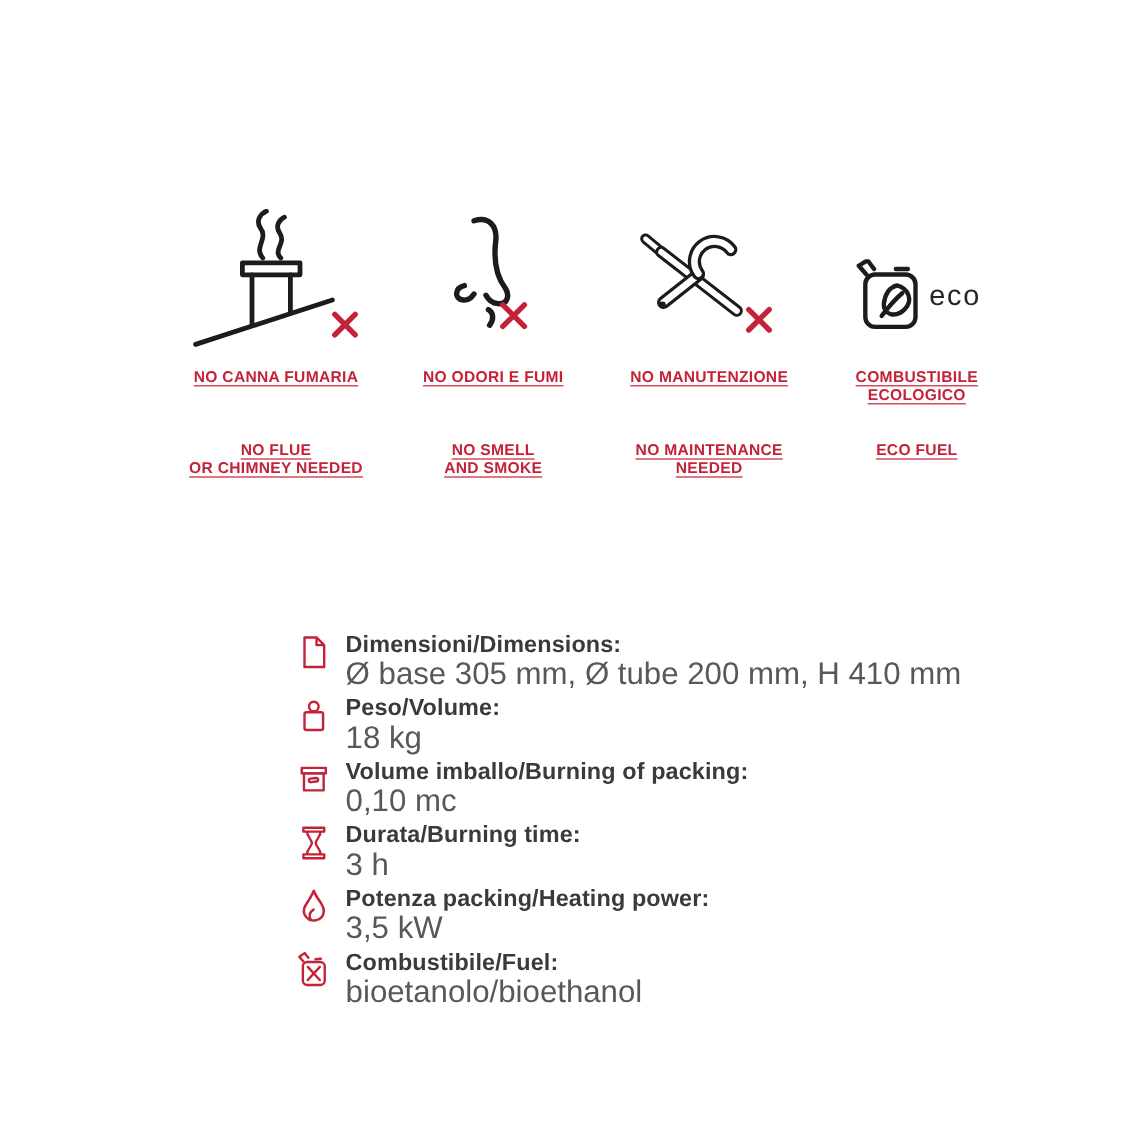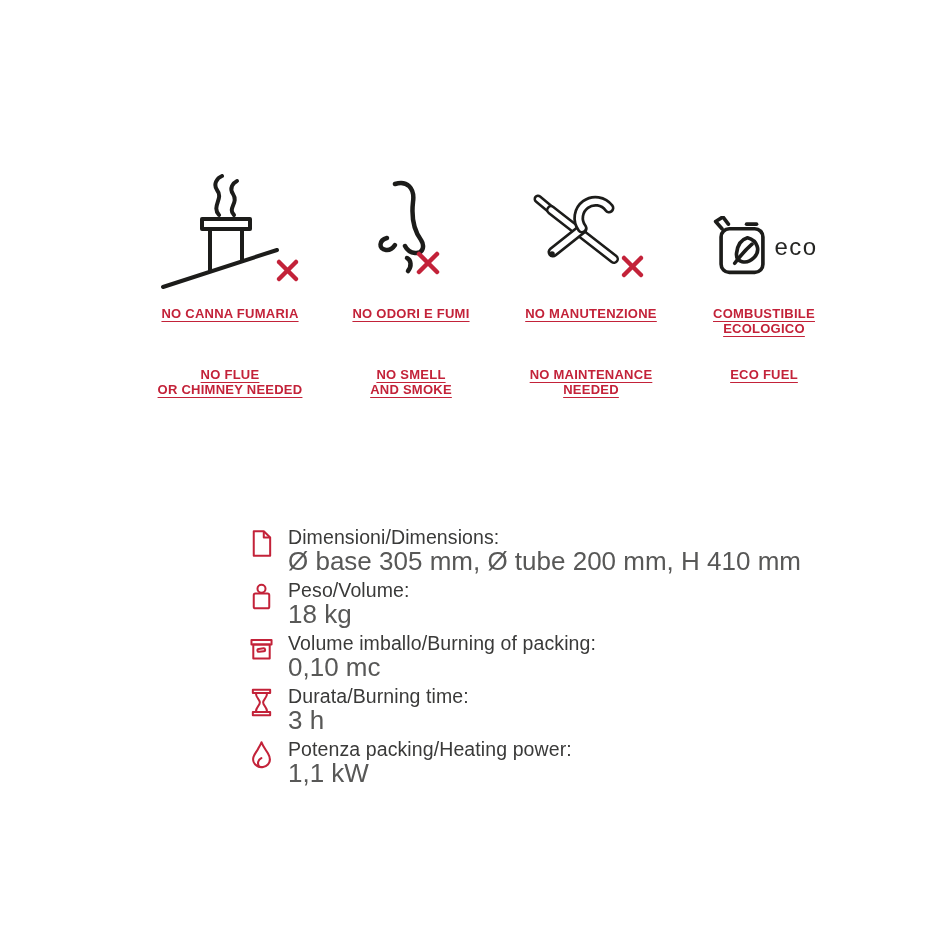--- a/index.html
+++ b/index.html
@@ -27,21 +27,21 @@
     font-size:13px;line-height:15px;letter-spacing:.25px;white-space:pre-line;
     text-decoration:underline;text-decoration-thickness:1.4px;text-underline-offset:3px;
   }
   .flabel.it{top:134px}
   .flabel.en{top:195px}
   
   .specs{position:absolute;left:246px;top:525px;}
   .spec-row{display:flex;align-items:flex-start;height:48px;margin-bottom:5px;}
   .spec-icon{width:31px;height:31px;margin-top:3px;flex:0 0 31px;}
   .spec-text{margin-left:11px;}
-  .spec-label{font-size:19.5px;font-weight:400;color:var(--dark);line-height:24px;letter-spacing:.1px;}
+  .spec-label{font-size:19.5px;font-weight:700;color:var(--dark);line-height:24px;letter-spacing:.1px;}
   .spec-value{font-size:26px;color:var(--gray);line-height:24px;}
   svg{display:block;}
 </style>
 </head>
 <body>
 
 <div class="canvas">
 
   <div class="feature f1">
     <div class="icon-box">
@@ -190,19 +190,34 @@
 
     <div class="spec-row">
       <svg class="spec-icon" viewBox="0 0 34 34">
         <g fill="none" stroke="#c32239" stroke-width="2.3" stroke-linecap="round" stroke-linejoin="round">
           <path d="M17,2.5 C18.5,7 21.5,10.5 24,14.5 C26.5,18.7 27,23.5 24,26.8 C21.3,29.7 16.5,30.6 12.8,28.8 C9,26.9 7,22.7 8.2,18.6 C9.2,15.3 11.6,12.8 13.2,9.8 C14.8,7 16.2,4.8 17,2.5 Z"></path>
           <path d="M14.2,29 C12.2,25.5 13.2,21.8 16.8,19.8"></path>
         </g>
       </svg>
       <div class="spec-text">
         <div class="spec-label">Potenza packing/Heating power:</div>
-        <div class="spec-value">1,1 kW</div>
-      </div>
-    </div>
-
+        <div class="spec-value">3,5 kW</div>
+      </div>
+    </div>
+
+    <div class="spec-row">
+      <svg class="spec-icon" viewBox="0 0 34 34">
+        <g fill="none" stroke="#c32239" stroke-width="2.2" stroke-linecap="round" stroke-linejoin="round">
+          <rect x="7" y="9.5" width="20" height="21" rx="4"></rect>
+          <path d="M7.5,9 L3.8,4.8 L8.6,1.4 L12,5.6"></path>
+          <line x1="18.5" y1="7" x2="23.5" y2="6.5"></line>
+          <line x1="11.5" y1="14" x2="22.5" y2="26"></line>
+          <line x1="22.5" y1="14" x2="11.5" y2="26"></line>
+        </g>
+      </svg>
+      <div class="spec-text">
+        <div class="spec-label">Combustibile/Fuel:</div>
+        <div class="spec-value">bioetanolo/bioethanol</div>
+      </div>
+    </div>
 
   </div>
 </div>
 
 </body></html>

